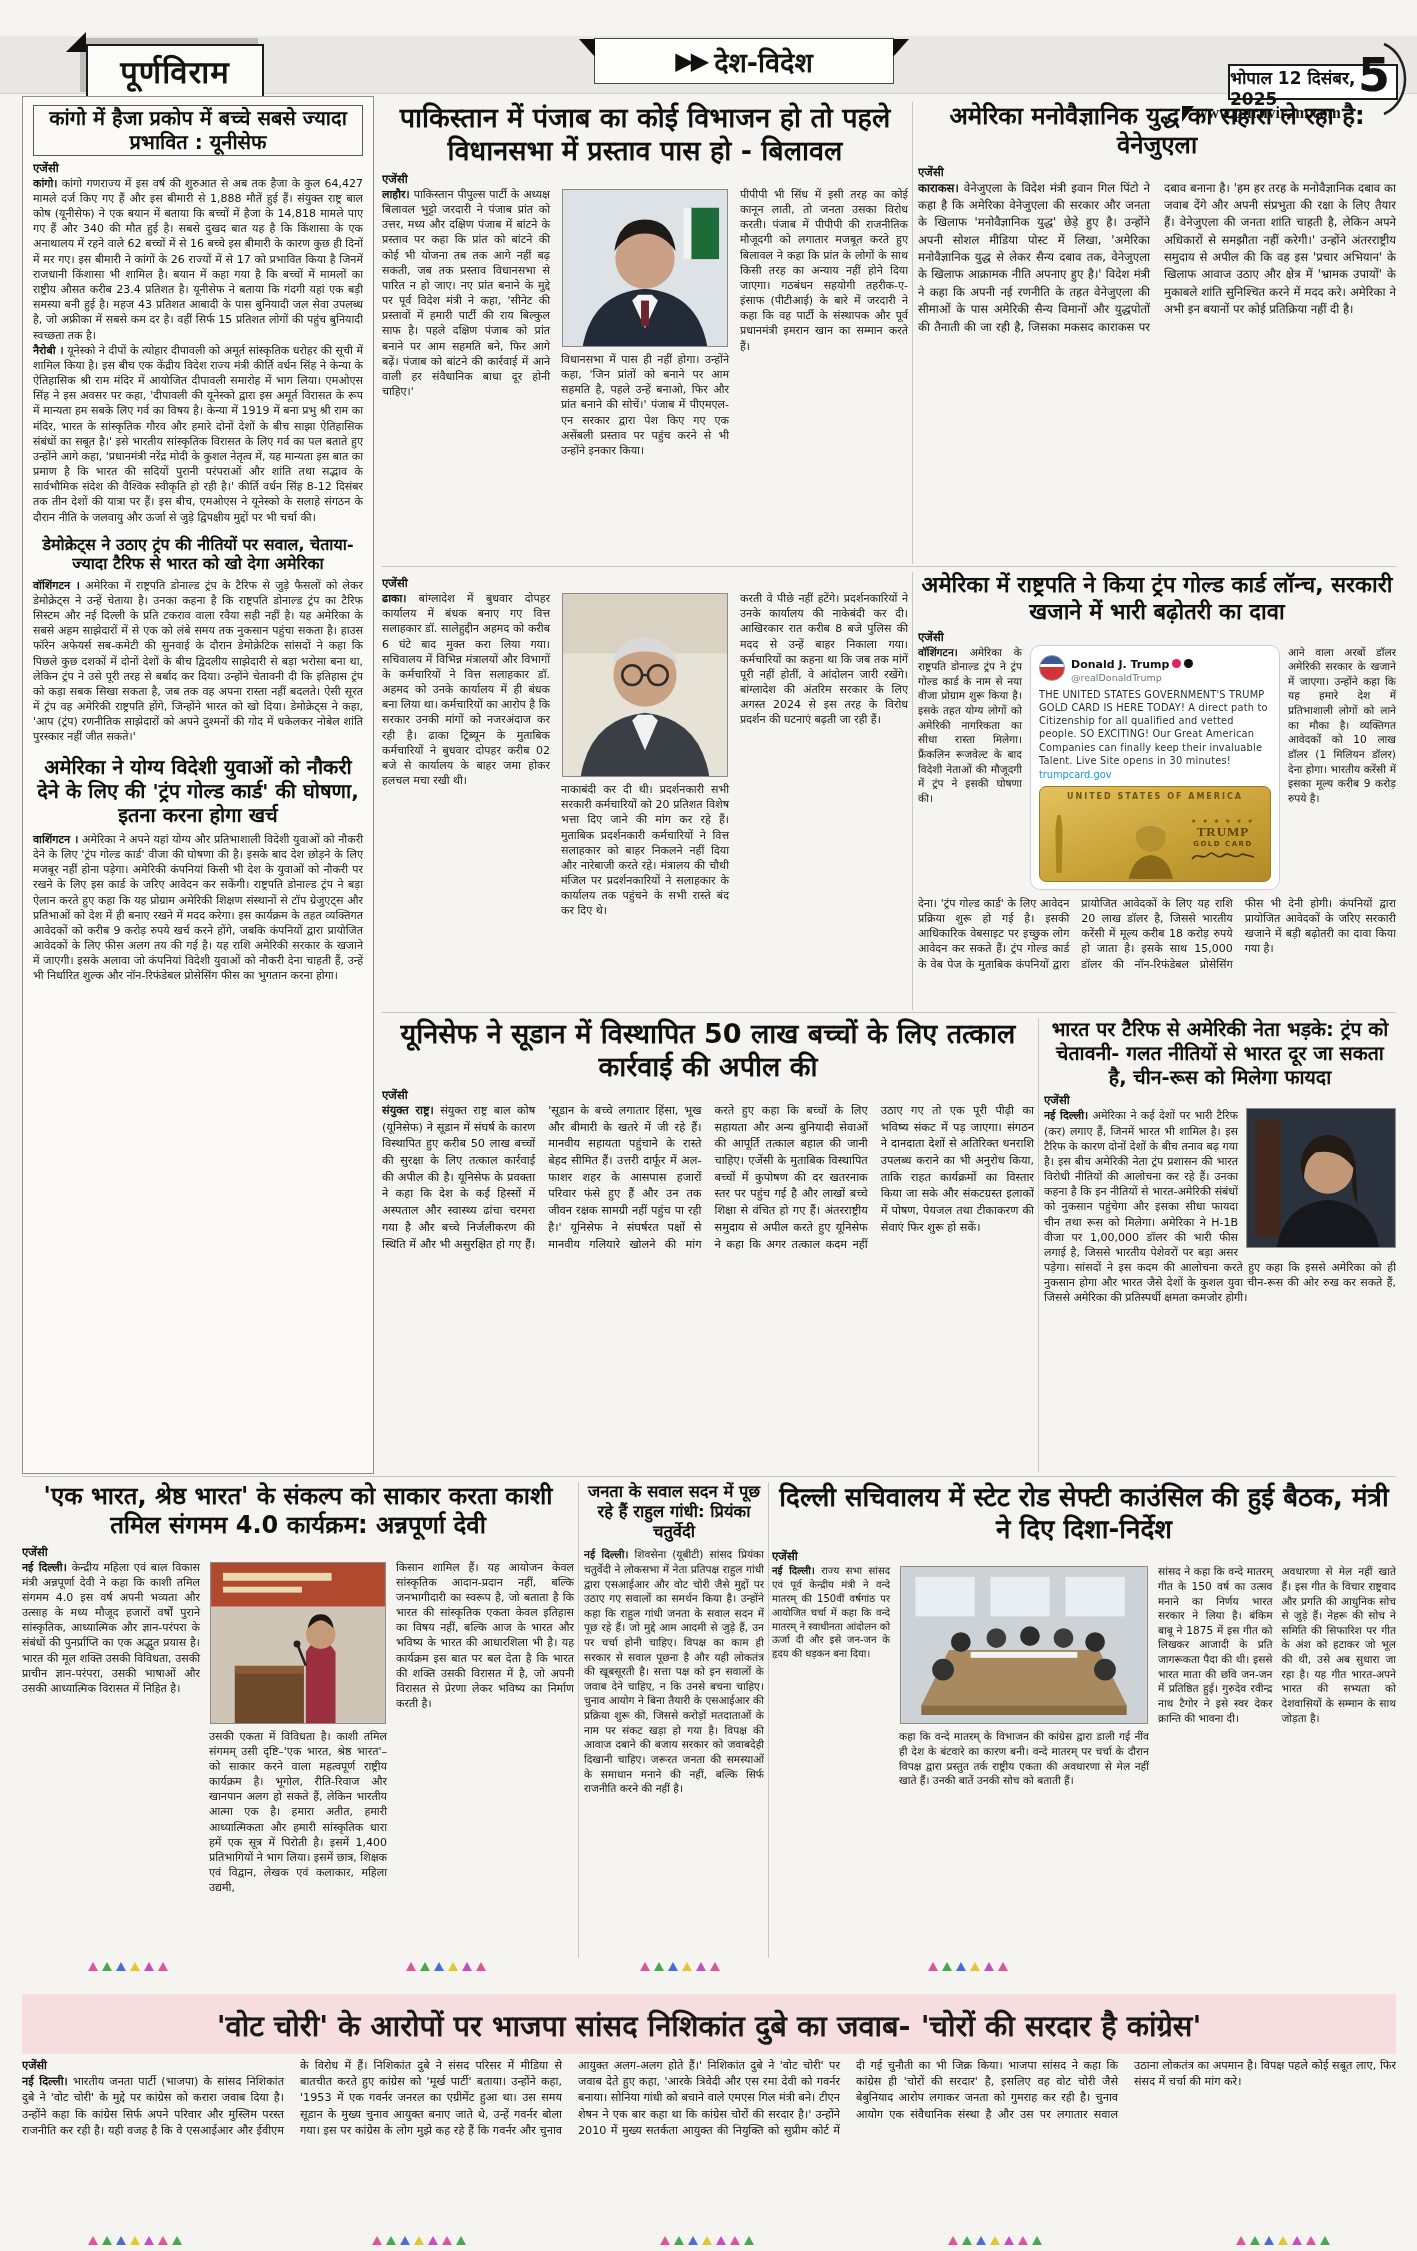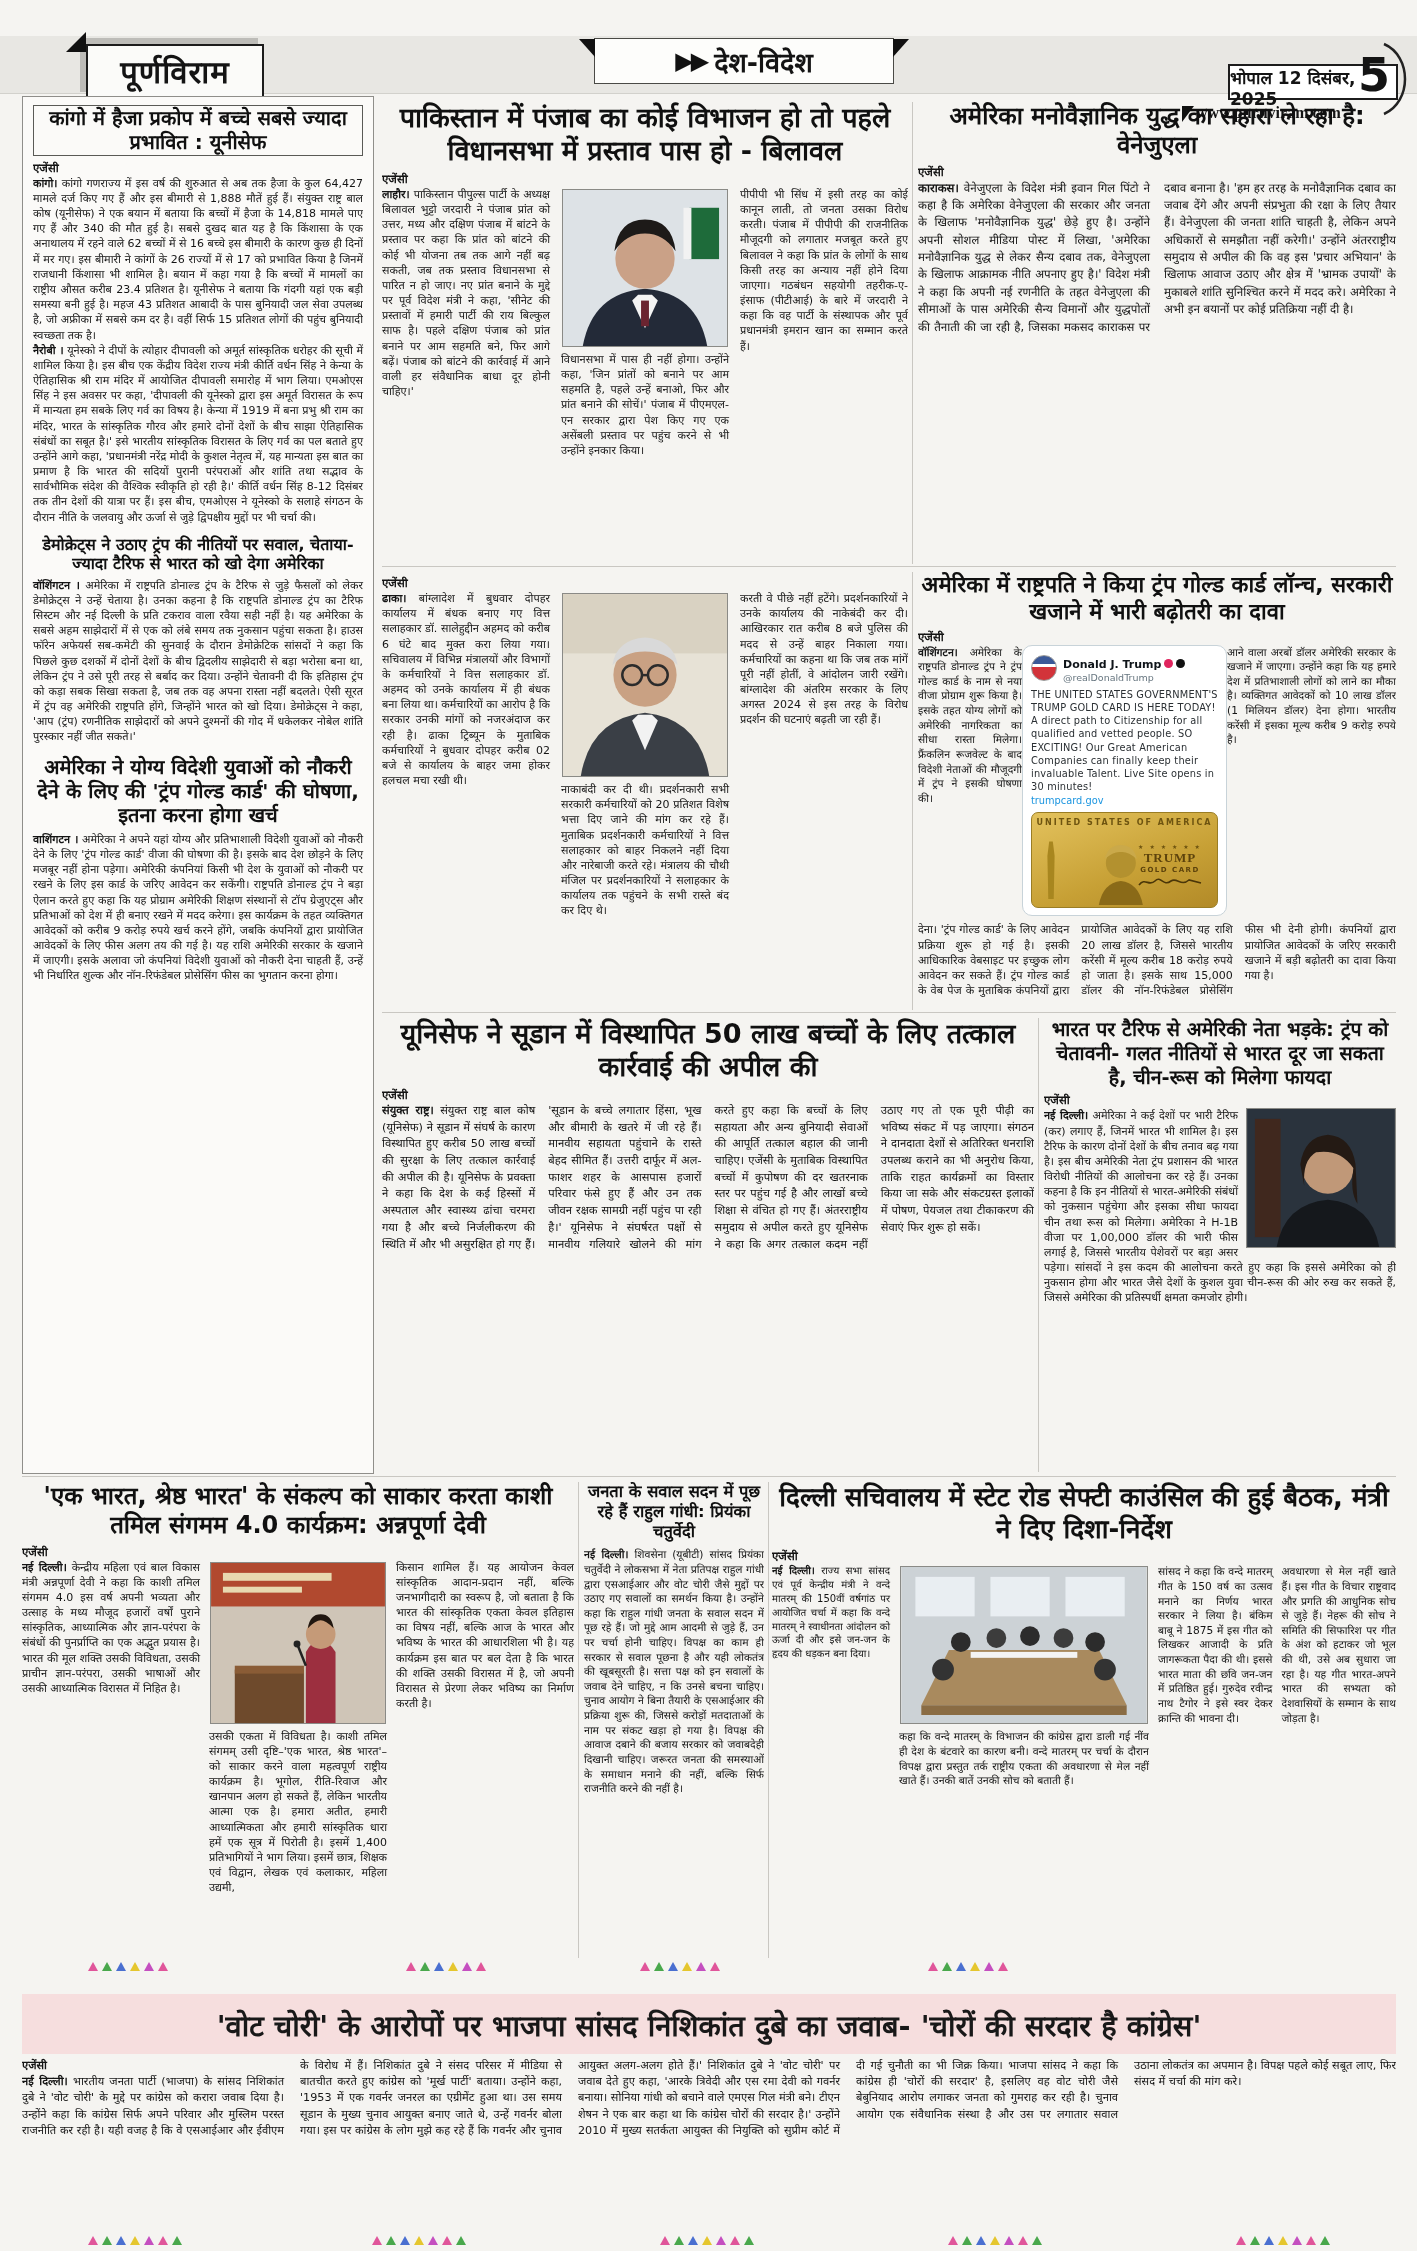--- a/index.html
+++ b/index.html
@@ -169,25 +169,25 @@
       </div>
       <div>
           <p class="bt">करती वे पीछे नहीं हटेंगे। प्रदर्शनकारियों ने उनके कार्यालय की नाकेबंदी कर दी। आखिरकार रात करीब 8 बजे पुलिस की मदद से उन्हें बाहर निकाला गया। कर्मचारियों का कहना था कि जब तक मांगें पूरी नहीं होतीं, वे आंदोलन जारी रखेंगे। बांग्लादेश की अंतरिम सरकार के लिए अगस्त 2024 से इस तरह के विरोध प्रदर्शन की घटनाएं बढ़ती जा रही हैं।</p>
         </div>
     </div>
   </div>
 
   <div class="art" style="left:918px;top:572px;width:478px;height:438px">
     <div class="hl" style="font-size:22px">अमेरिका में राष्ट्रपति ने किया ट्रंप गोल्ड कार्ड लॉन्च, सरकारी खजाने में भारी बढ़ोतरी का दावा</div>
     <div class="byline">एजेंसी</div>
-    <div style="display:flex;gap:0">
+    <div style="display:flex;gap:8px">
       <div style="width:104px;flex:none">
           <p class="bt" style="font-size:10.6px"><span class="dl">वॉशिंगटन।</span> <span>अमेरिका के राष्ट्रपति डोनाल्ड ट्रंप ने ट्रंप गोल्ड कार्ड के नाम से नया वीजा प्रोग्राम शुरू किया है। इसके तहत योग्य लोगों को अमेरिकी नागरिकता का सीधा रास्ता मिलेगा। फ्रैंकलिन रूजवेल्ट के बाद विदेशी नेताओं की मौजूदगी में ट्रंप ने इसकी घोषणा की।</span></p>
         </div>
-      <div class="tweet" style="width:205px;flex:none">
+      <div class="tweet" style="width:250px;flex:none">
         <div class="tw-head">
           <span class="tw-avatar"></span>
           <div>
             <span class="tw-name">Donald J. Trump</span><span class="tw-badge" style="background:#e0245e"></span><span class="tw-badge" style="background:#111"></span>
             <div class="tw-handle">@realDonaldTrump</div>
           </div>
         </div>
         <div class="tw-text">THE UNITED STATES GOVERNMENT'S TRUMP GOLD CARD IS HERE TODAY! A direct path to Citizenship for all qualified and vetted people. SO EXCITING! Our Great American Companies can finally keep their invaluable Talent. Live Site opens in 30 minutes!</div>
         <a class="tw-link" href="#">trumpcard.gov</a>
         <div class="gcard">

